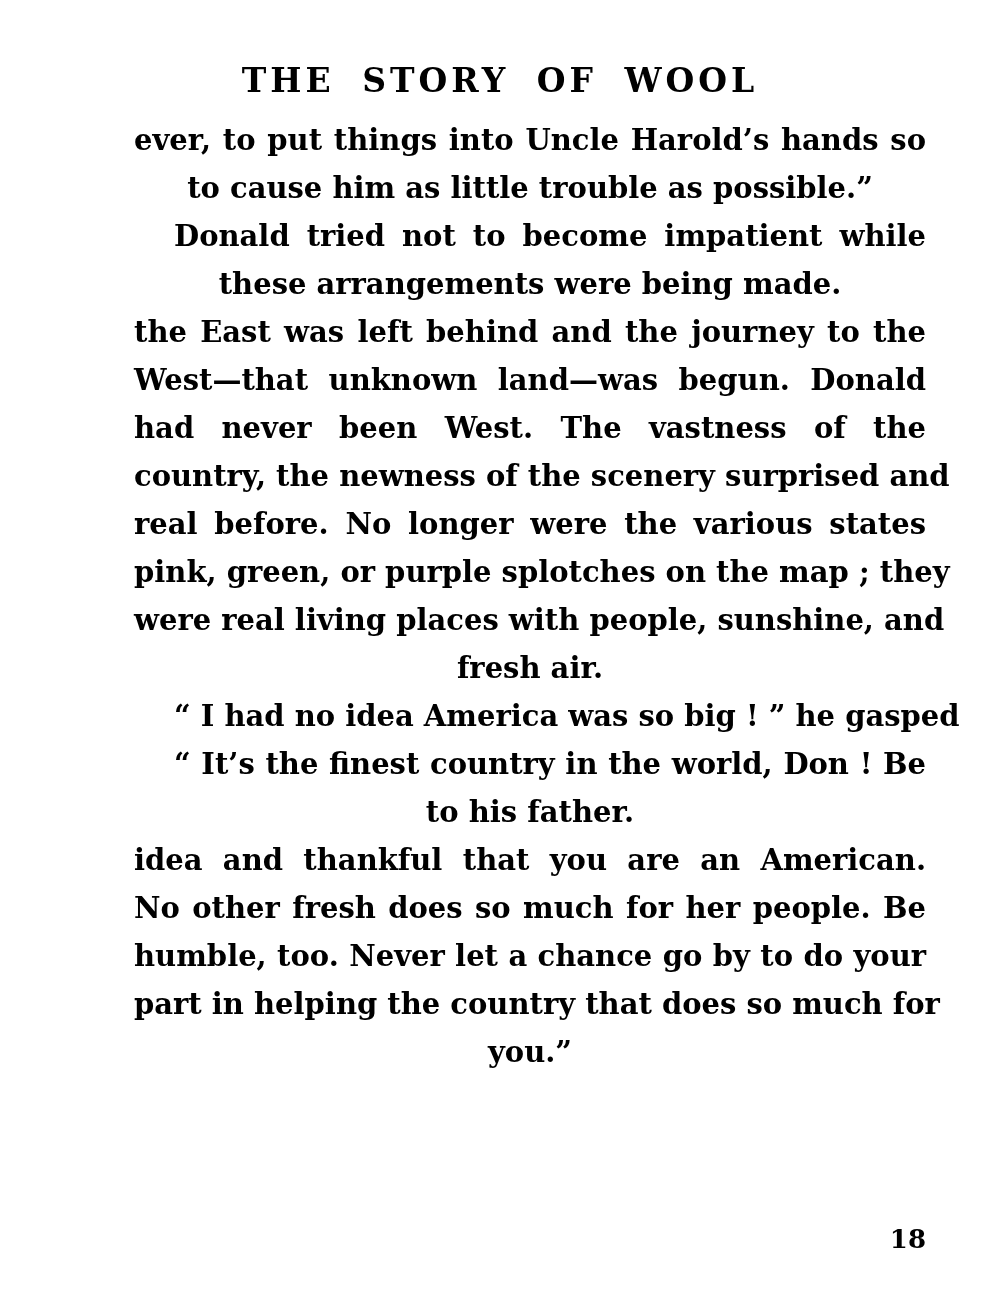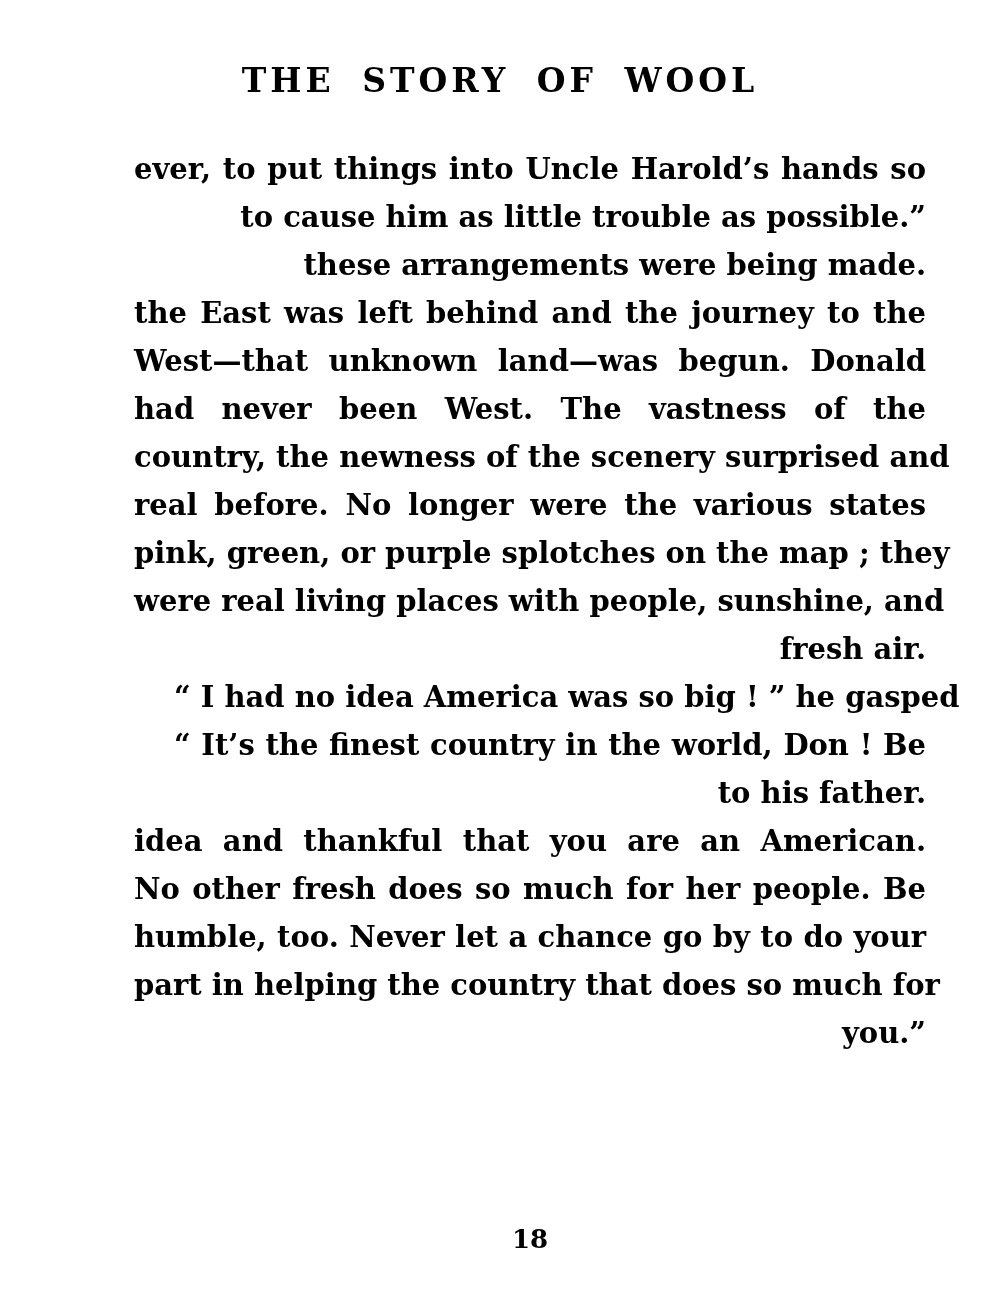--- a/index.html
+++ b/index.html
@@ -25,61 +25,62 @@
     text-align: center;
     font-size: 33px;
     font-weight: 700;
     letter-spacing: 4px;
     word-spacing: 12px;
     line-height: 38px;
   }
   .text-column {
     position: absolute;
     left: 134px;
-    top: 145px;
+    top: 116px;
     width: 792px;
   }
   .line {
     height: 48px;
     line-height: 48px;
     font-size: 29px;
     font-weight: 700;
     white-space: nowrap;
-    text-align: right;
+    text-align: center;
   }
   .line.j {
     text-align: justify;
     text-align-last: justify;
   }
   .line.in {
     padding-left: 40px;
   }
   .line.in.j {
     text-indent: 0;
   }
   .page-number {
     position: absolute;
     top: 1222px;
     left: 134px;
     width: 792px;
-    text-align: center;
+    text-align: right;
     font-size: 26px;
     font-weight: 700;
     line-height: 34px;
   }
 </style>
 </head>
 <body>
 
 <div class="book-page">
   <h1 class="page-title">THE STORY OF WOOL</h1>
 
   <div class="text-column">
     <div class="line j">ever, to put things into Uncle Harold’s hands so</div>
     <div class="line">to cause him as little trouble as possible.”</div>
+    <div class="line j in">Donald tried not to become impatient while</div>
     <div class="line">these arrangements were being made.</div>
     <div class="line j">the East was left behind and the journey to the</div>
     <div class="line j">West—that unknown land—was begun. Donald</div>
     <div class="line j">had never been West. The vastness of the</div>
     <div class="line j">country, the newness of the scenery surprised and</div>
     <div class="line j">real before. No longer were the various states</div>
     <div class="line j">pink, green, or purple splotches on the map ; they</div>
     <div class="line j">were real living places with people, sunshine, and</div>
     <div class="line">fresh air.</div>
     <div class="line j in">“ I had no idea America was so big ! ” he gasped</div>

